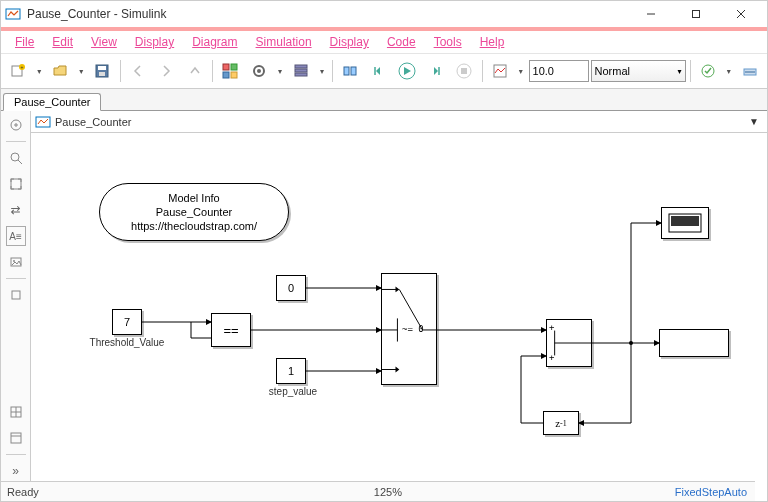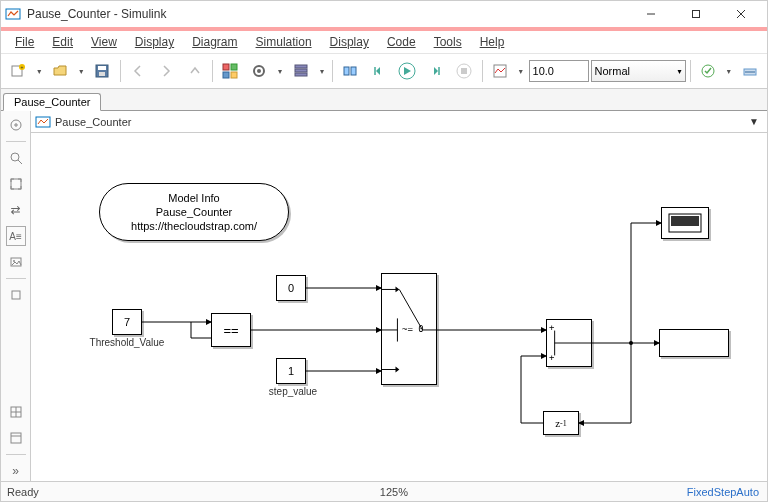--- a/index.html
+++ b/index.html
@@ -7,21 +7,21 @@
   
   
   .titlebar { height: 30px; display: flex; align-items: center; padding: 0 4px; background: #fff; border-bottom: 4px solid #fca5a5; }
   .titlebar .app-icon { width: 16px; height: 16px; margin-right: 6px; }
   .titlebar .title { flex: 1; color: #333; }
   .titlebar .win-controls { display: flex; }
   .titlebar .win-btn { width: 45px; height: 28px; display: flex; align-items: center; justify-content: center; color: #333; }
   
   
   .menubar { height: 22px; display: flex; align-items: center; padding: 0 6px; gap: 2px; }
-  .menubar .menu-item { padding: 2px 8px; color: #404040; }
+  .menubar .menu-item { padding: 2px 8px; color: #ec4899; }
   .menubar .menu-item .ul { text-decoration: underline; }
   
   
   .toolbar { height: 36px; display: flex; align-items: center; padding: 2px 4px; gap: 2px; border-top: 1px solid #e5e5e5; border-bottom: 1px solid #ccc; }
   .tool { width: 28px; height: 28px; border: 1px solid transparent; display: flex; align-items: center; justify-content: center; border-radius: 2px; }
   .tool-sep { width: 1px; height: 22px; background: #ccc; margin: 0 2px; }
   .tool-drop { width: 12px; font-size: 8px; color: #555; text-align: center; }
   .sim-time { width: 60px; height: 22px; border: 1px solid #999; font-size: 11px; padding: 1px 3px; }
   .sim-mode { width: 100px; height: 22px; border: 1px solid #999; font-size: 11px; padding: 1px 3px; display: flex; align-items: center; justify-content: space-between; background: linear-gradient(#fff,#f0f0f0); }
   
@@ -48,21 +48,21 @@
   .sblock.shadow { box-shadow: 2px 2px 0 rgba(0,0,0,0.25); }
   .block-label { position: absolute; font-size: 10px; color: #333; text-align: center; white-space: nowrap; }
   .port-tick { position: absolute; font-size: 9px; font-family: monospace; }
   
   
   .wires { position: absolute; left: 0; top: 0; width: 100%; height: 100%; pointer-events: none; }
   .wires line, .wires polyline { stroke: #000; stroke-width: 1; fill: none; }
   .wires .arrow { fill: #000; }
   
   
-  .statusbar { position: absolute; left: 0; right: 0; bottom: 0; height: 20px; border-top: 1px solid #ccc; display: flex; align-items: center; font-size: 11px; color: #444; background: #fafafa; }
+  .statusbar { position: absolute; left: 0; right: 12px; bottom: 0; height: 20px; border-top: 1px solid #ccc; display: flex; align-items: center; font-size: 11px; color: #444; background: #fafafa; }
   .statusbar .status-left { padding-left: 6px; flex: 0 0 100px; }
   .statusbar .status-center { flex: 1; text-align: center; }
   .statusbar .status-right { padding-right: 8px; color: #2a6fc9; }
 </style>
 </head>
 <body>
 
 <div class="titlebar">
   <svg class="app-icon" viewBox="0 0 16 16">
       <rect x="1" y="3" width="14" height="10" fill="#fff" stroke="#0072bd"></rect>

